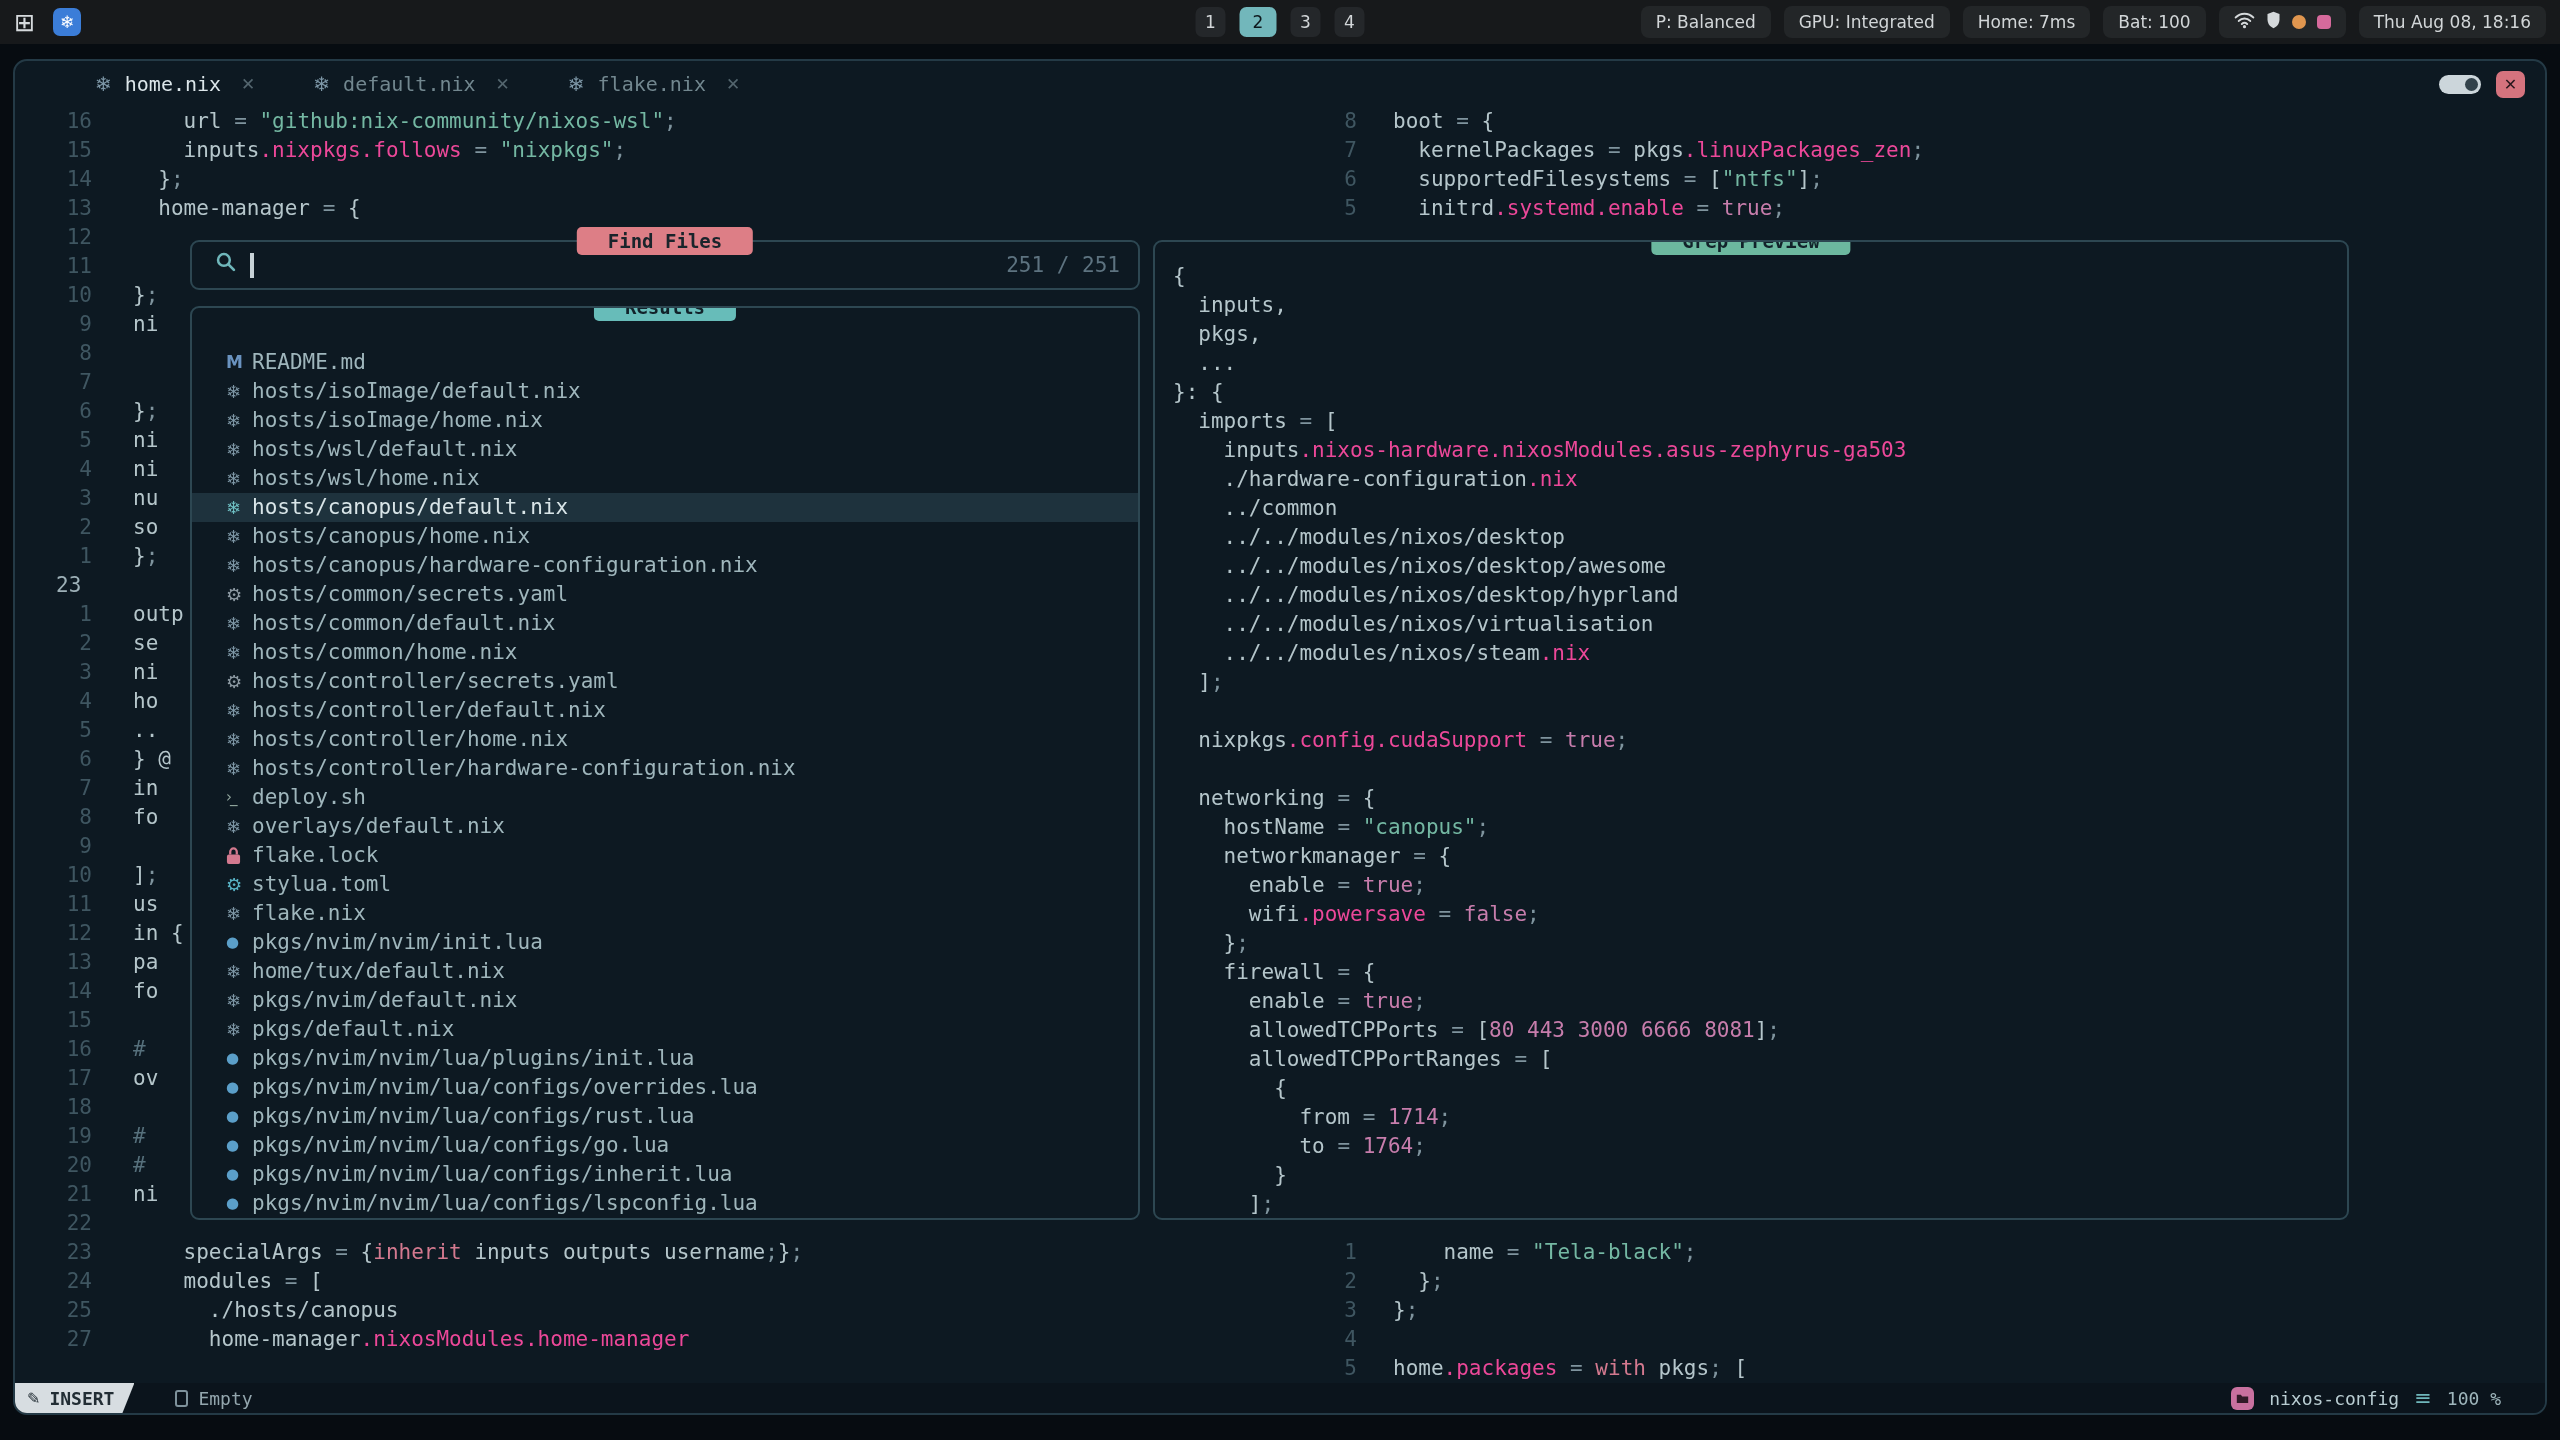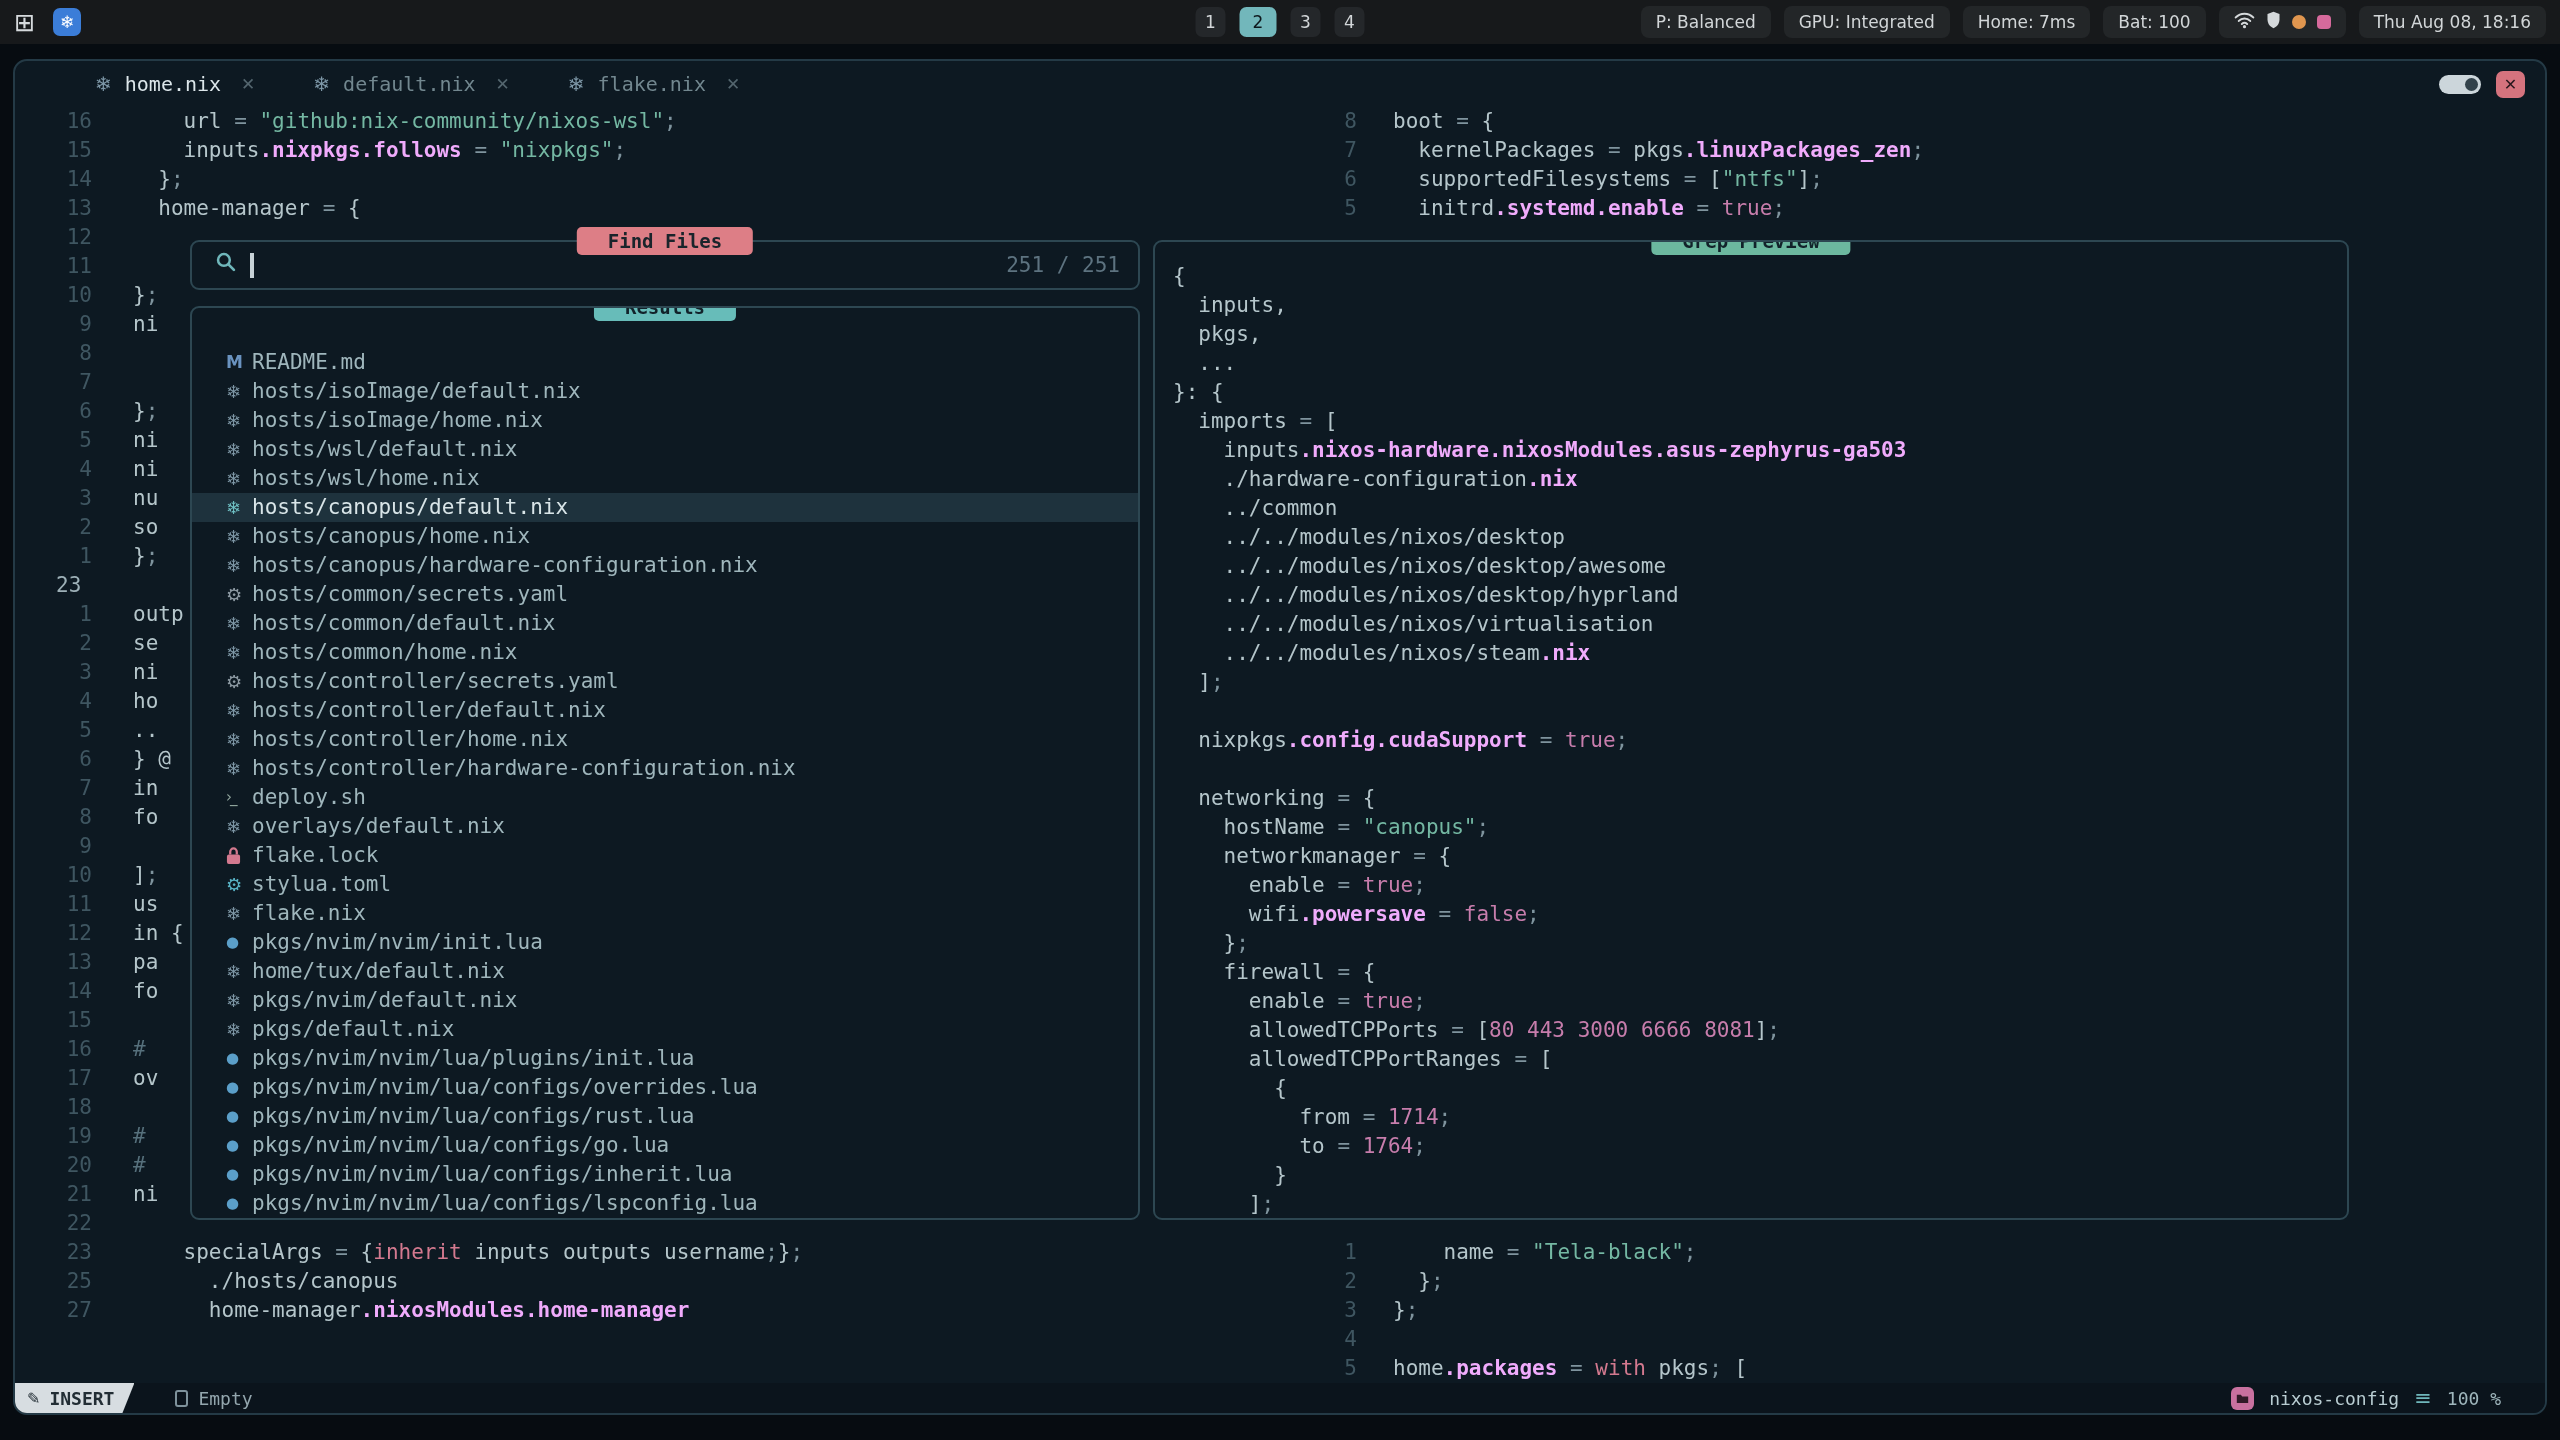--- a/index.html
+++ b/index.html
@@ -41,21 +41,21 @@
   .pane.left .ln{width:77px}
   .pane.left .code{margin-left:41px}
   .pane.right .ln{width:42px}
   .pane.right .code{margin-left:36px}
   .ln.cur{text-align:left;padding-left:41px;color:#9db0b7}
   .spacer{height:1015px}
   .str{color:#74b8a3}
   .num{color:#c77dac}
   .kw{color:#d3798f}
   .com{color:#56707c}
-  .chain{color:#f0abfc;font-weight:700}
+  .chain{color:#ec4899;font-weight:400}
   .pun{color:#7f949e}
   
   .popup{position:absolute;background:#0d1922;border:2px solid #2d4752;border-radius:9px}
   .badge{position:absolute;top:-15px;left:50%;transform:translateX(-50%);font:bold 19px "DejaVu Sans Mono",monospace;padding:3px 31px;border-radius:5px;white-space:nowrap}
   .badge.red{background:#dd7e86;color:#1a242b}
   .badge.teal{background:#67bcb9;color:#12222a}
   .badge.teal2{background:#6cb89f;color:#12222a}
   .prompt{left:175px;top:133px;width:950px;height:50px}
   .promptrow{height:100%;display:flex;align-items:center;padding:0 18px 0 23px}
   .caret{width:4px;height:25px;background:#c7d2d7;margin-left:14px}
@@ -192,20 +192,21 @@
         <div class="row"><span class="ln">14</span><span class="code">fo</span></div>
         <div class="row"><span class="ln">15</span><span class="code"></span></div>
         <div class="row"><span class="ln">16</span><span class="code"><span class="com">#</span></span></div>
         <div class="row"><span class="ln">17</span><span class="code">ov</span></div>
         <div class="row"><span class="ln">18</span><span class="code"></span></div>
         <div class="row"><span class="ln">19</span><span class="code"><span class="com">#</span></span></div>
         <div class="row"><span class="ln">20</span><span class="code"><span class="com">#</span></span></div>
         <div class="row"><span class="ln">21</span><span class="code">ni</span></div>
         <div class="row"><span class="ln">22</span><span class="code"></span></div>
         <div class="row"><span class="ln">23</span><span class="code">    specialArgs <span class="pun">=</span> {<span class="kw">inherit</span> inputs outputs username<span class="pun">;</span>}<span class="pun">;</span></span></div>
+        <div class="row"><span class="ln">24</span><span class="code">    modules <span class="pun">=</span> [</span></div>
         <div class="row"><span class="ln">25</span><span class="code">      ./hosts/canopus</span></div>
         <div class="row"><span class="ln">27</span><span class="code">      home-manager<span class="chain">.nixosModules</span><span class="chain">.home-manager</span></span></div>
       </div>
     <div class="pane right">
       <div>
           <div class="row"><span class="ln">8</span><span class="code">boot <span class="pun">=</span> {</span></div>
           <div class="row"><span class="ln">7</span><span class="code">  kernelPackages <span class="pun">=</span> pkgs<span class="chain">.linuxPackages_zen</span><span class="pun">;</span></span></div>
           <div class="row"><span class="ln">6</span><span class="code">  supportedFilesystems <span class="pun">=</span> [<span class="str">"ntfs"</span>]<span class="pun">;</span></span></div>
           <div class="row"><span class="ln">5</span><span class="code">  initrd<span class="chain">.systemd</span><span class="chain">.enable</span> <span class="pun">=</span> <span class="num">true</span><span class="pun">;</span></span></div>
         </div>

